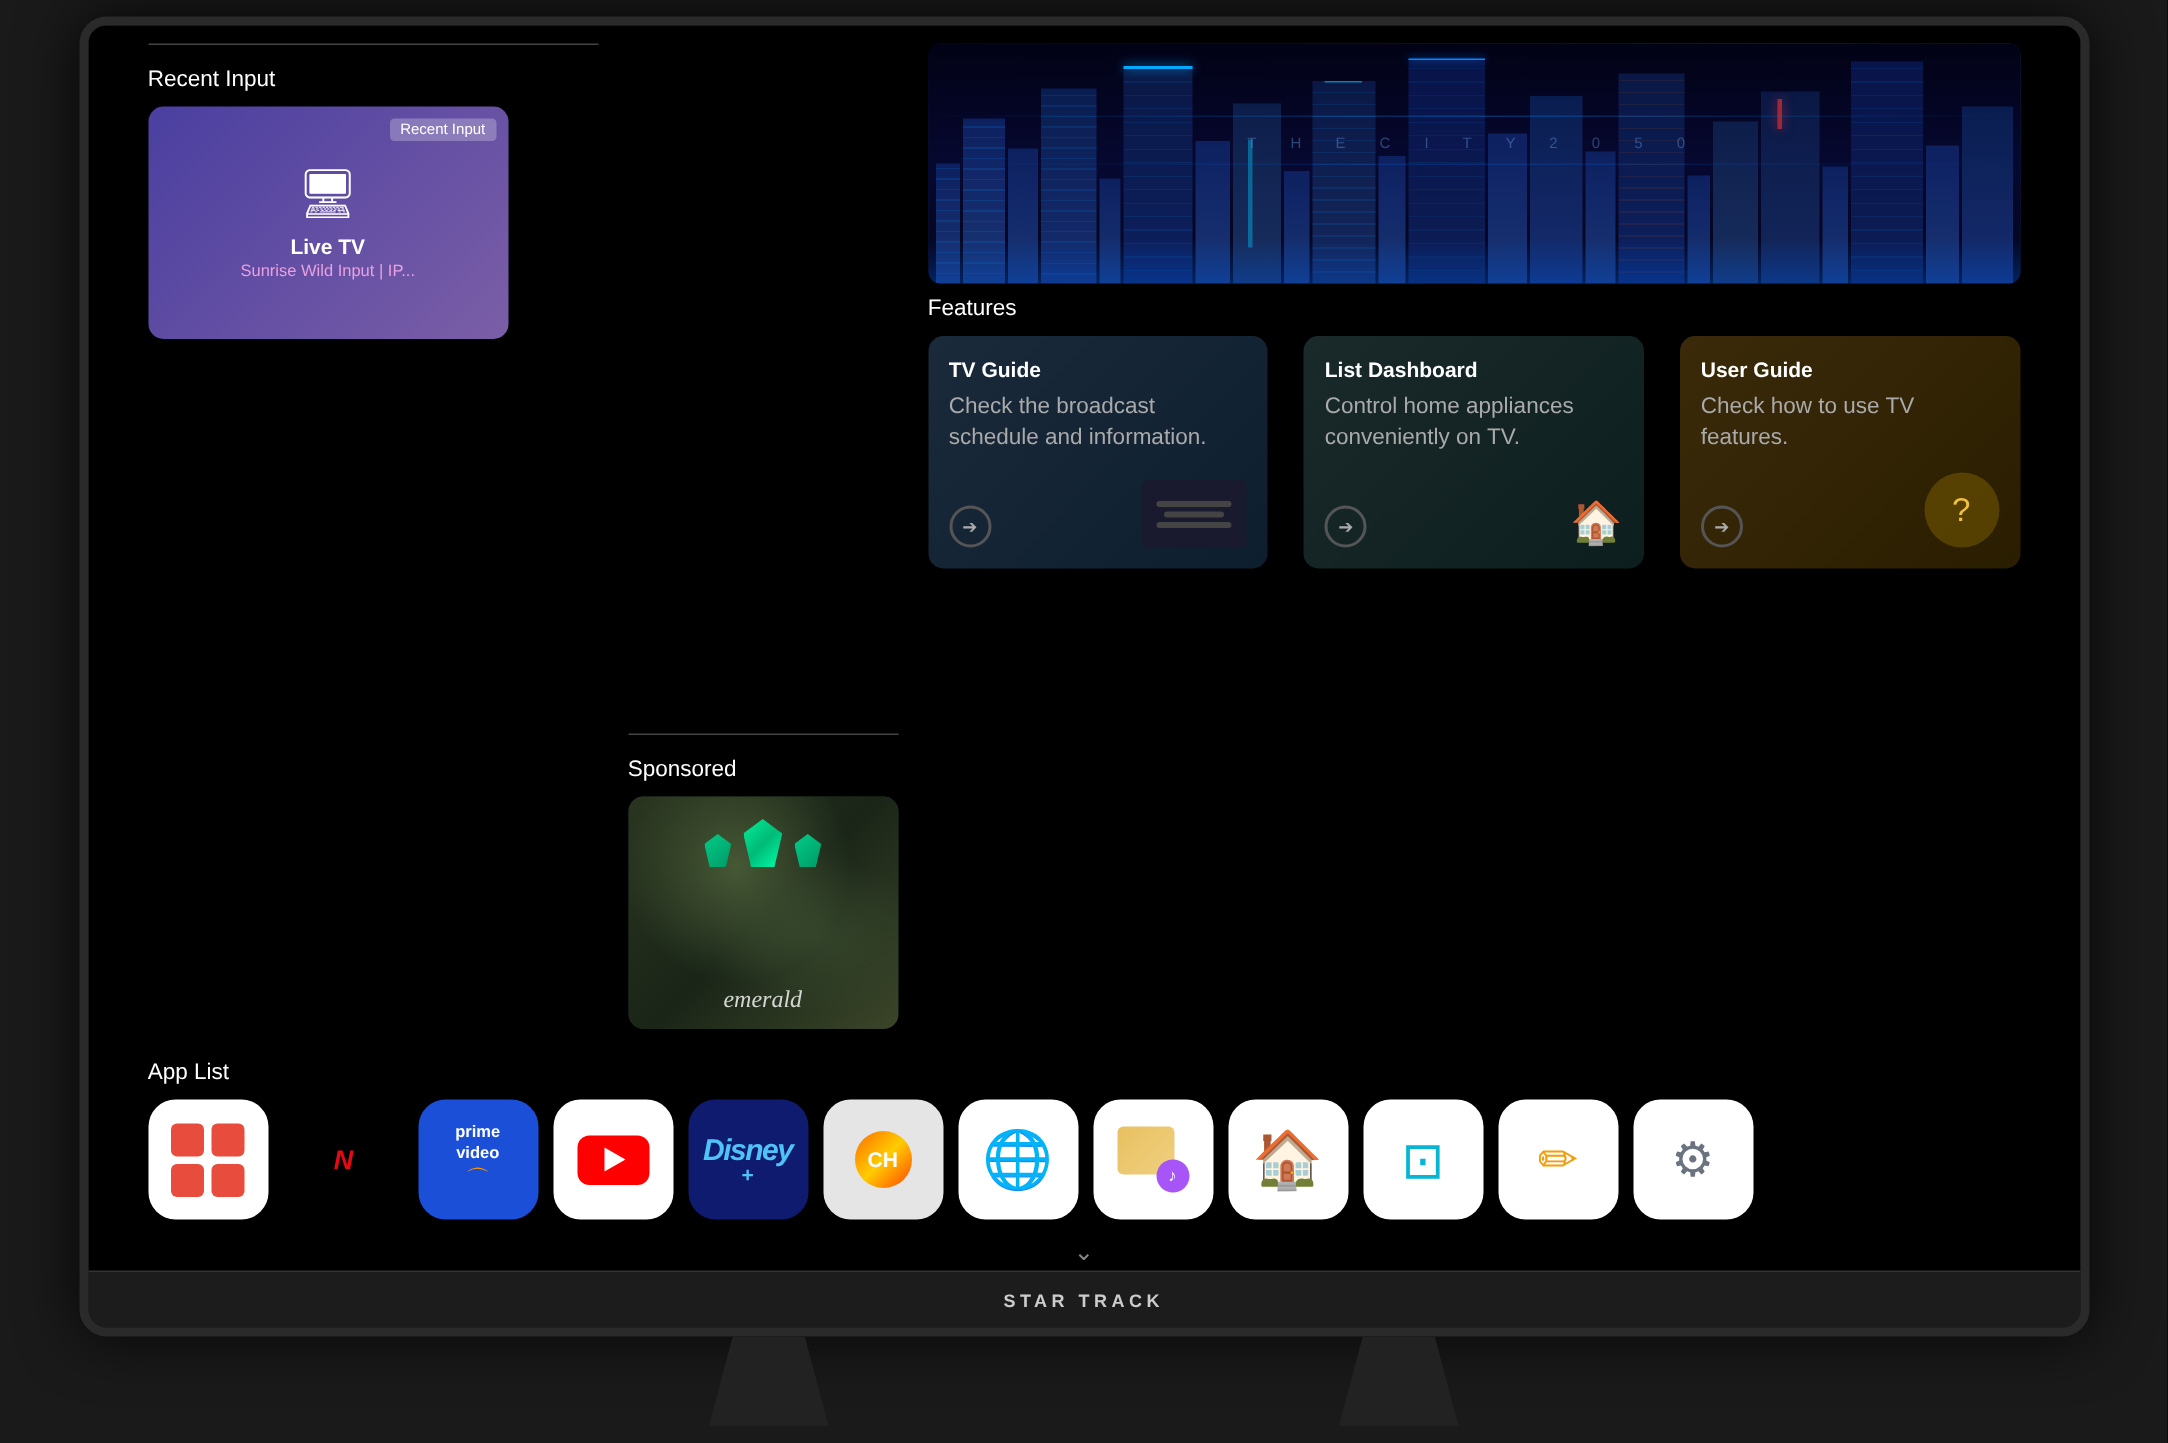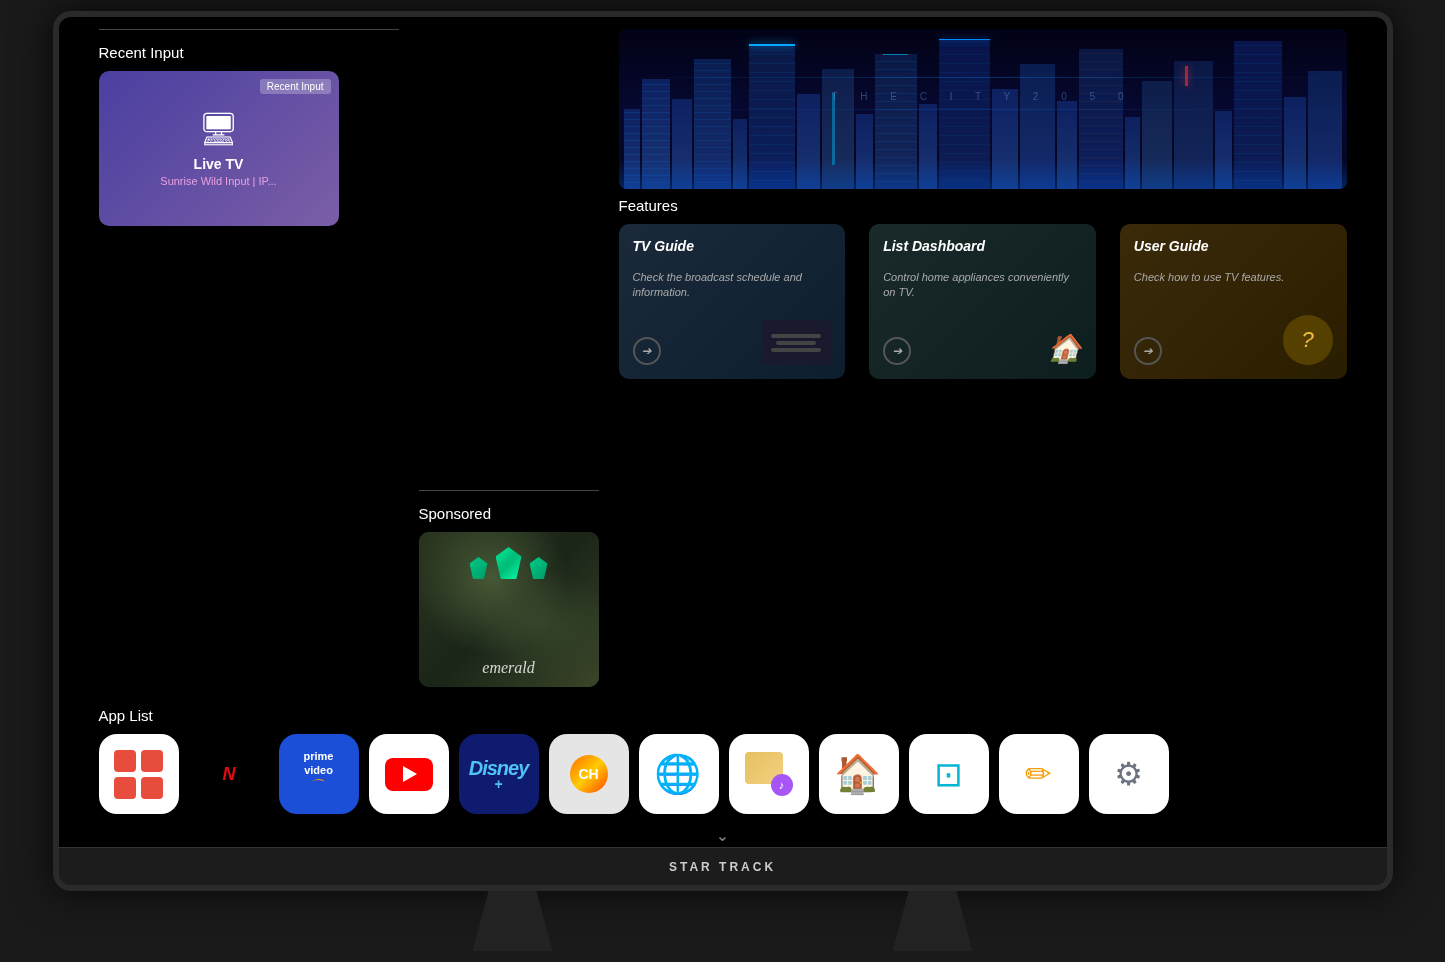--- a/index.html
+++ b/index.html
@@ -242,21 +242,20 @@
       bottom: 10px;
       left: 50%;
       transform: translateX(-50%);
     }
 
     
     .features-grid {
       display: flex;
       gap: 24px;
       flex: 1;
-      font-style: italic;
     }
 
     .feature-card {
       flex: 1;
       height: 155px;
       border-radius: 10px;
       overflow: hidden;
       position: relative;
       display: flex;
       flex-direction: column;
@@ -278,24 +277,24 @@
     }
 
     .feature-title {
       color: #fff;
       font-size: 14px;
       font-weight: 600;
     }
 
     .feature-desc {
       color: #aaa;
-      font-size: 11px;
+      font-size: 15px;
       line-height: 1.4;
       flex: 1;
-      margin-top: 16px;
+      margin-top: 6px;
     }
 
     .feature-arrow {
       width: 28px;
       height: 28px;
       border-radius: 50%;
       border: 2px solid #555;
       display: flex;
       align-items: center;
       justify-content: center;

